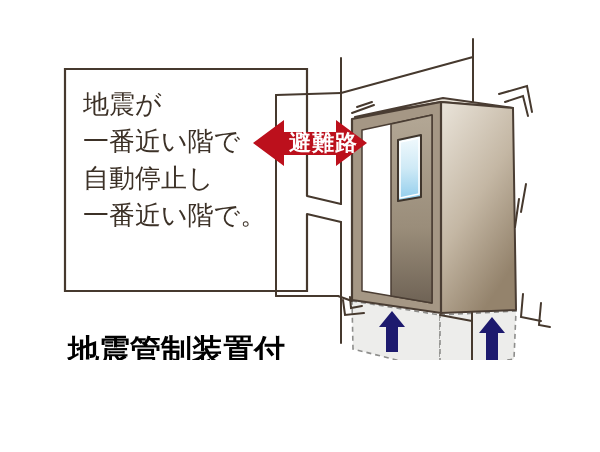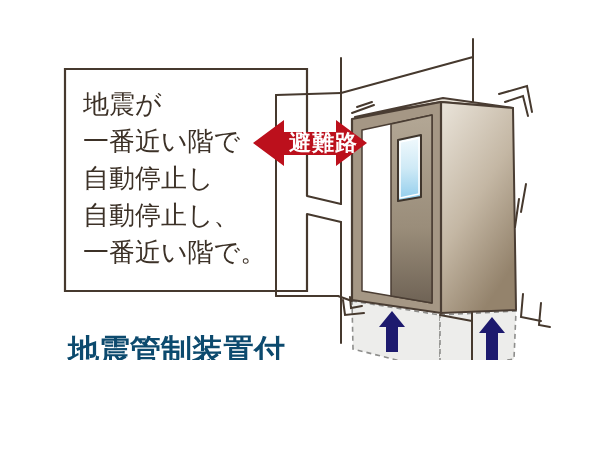--- a/index.html
+++ b/index.html
@@ -16,21 +16,21 @@
   }
   .info-text .line{display:block;height:37px;}
   .arrow-label{
     position:absolute;left:262px;top:130px;width:96px;height:26px;
     text-align:right;font-size:22px;line-height:26px;font-weight:700;
     color:#ffffff;letter-spacing:1px;white-space:nowrap;
     font-family:"DejaVu Sans",sans-serif;
   }
   .caption{
     position:absolute;left:68px;top:328px;
-    font-size:31px;line-height:45px;font-weight:700;color:#0c4a6e;
+    font-size:31px;line-height:45px;font-weight:700;color:#000000;
     letter-spacing:0px;white-space:nowrap;
     font-family:"DejaVu Sans",sans-serif;
   }
   .caption .line{display:block;height:45px;}
 </style>
 </head>
 <body>
 
 <div id="stage">
 
@@ -103,21 +103,20 @@
     <g>
       <path d="M392,311 L379,327 L386,327 L386,352 L398,352 L398,327 L405,327 Z" fill="#1d1a6e"></path>
       <path d="M492,317 L479,333 L486,333 L486,361 L498,361 L498,333 L505,333 Z" fill="#1d1a6e"></path>
     </g>
   </svg>
 
   <div class="info-text">
     <span class="line">地震が</span>
     <span class="line">一番近い階で</span>
     <span class="line">自動停止し</span>
-    <span class="line">自動停止し、</span>
     <span class="line">一番近い階で。</span>
   </div>
 
   <div class="arrow-label">避難路</div>
 
   <div class="caption">
     <span class="line">地震管制装置付</span>
   </div>
 
 </div>

